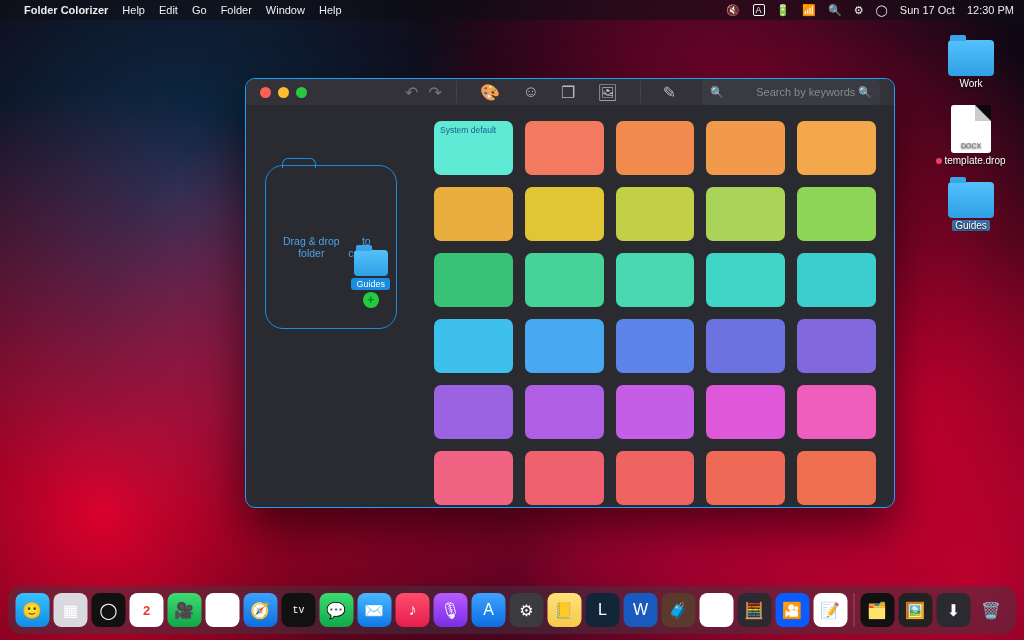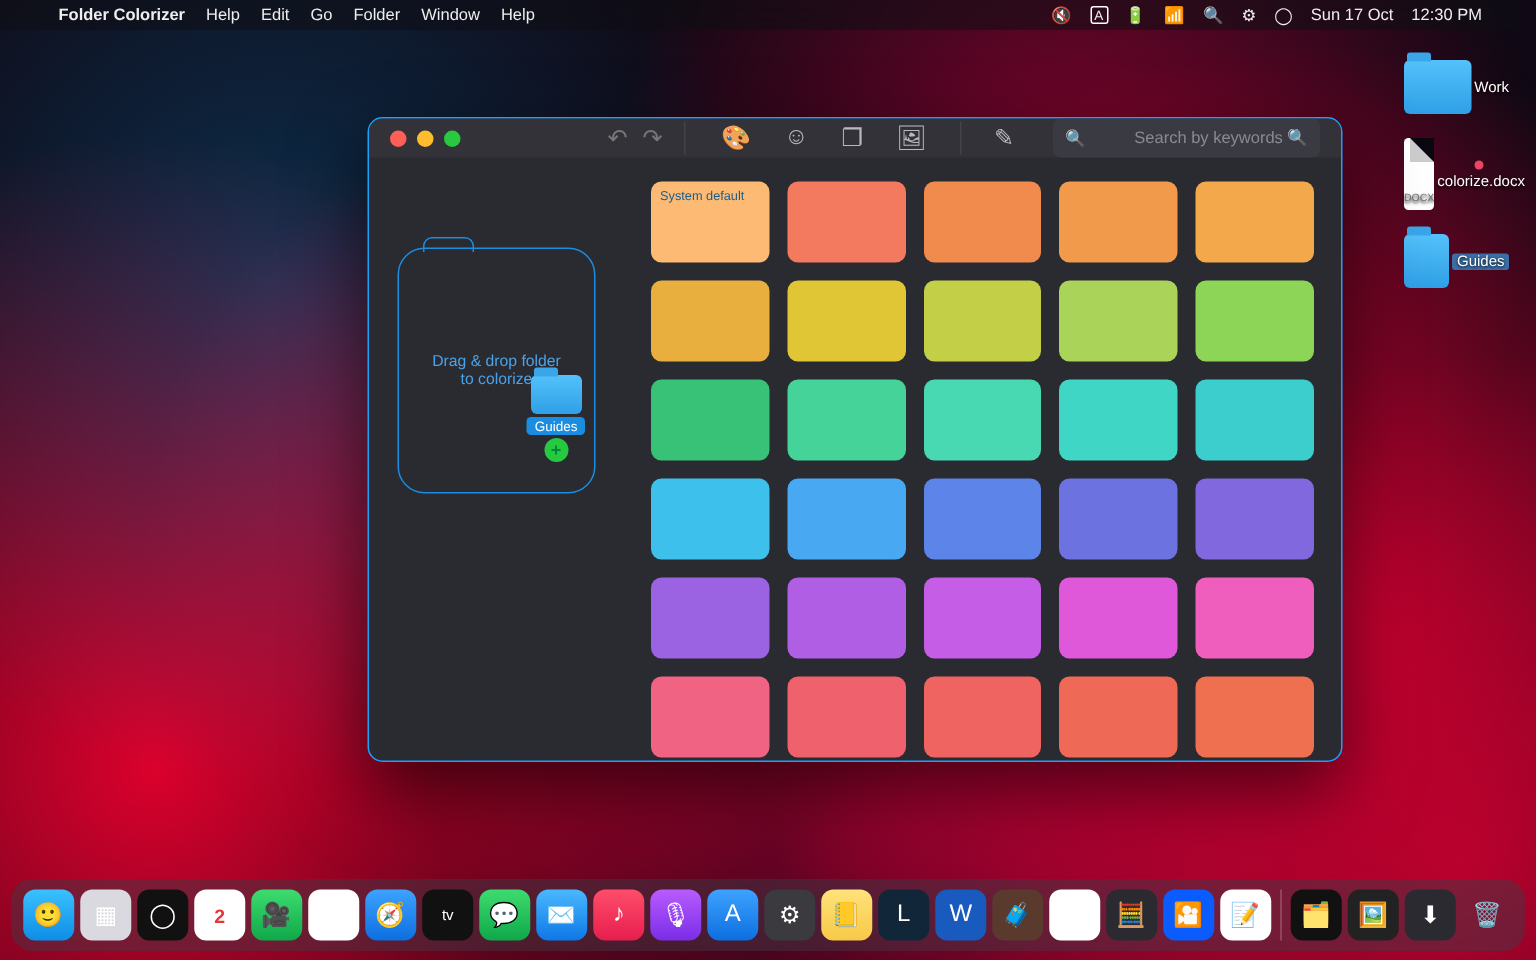--- a/index.html
+++ b/index.html
@@ -14,35 +14,35 @@
     radial-gradient(circle at 10% 80%, rgba(255,0,50,.85), transparent 40%),
     radial-gradient(circle at 35% 55%, rgba(180,0,40,.8), transparent 35%),
     radial-gradient(circle at 85% 65%, rgba(220,0,50,.85), transparent 40%),
     radial-gradient(circle at 95% 90%, rgba(200,0,50,.8), transparent 30%),
     radial-gradient(circle at 70% 20%, rgba(200,0,60,.6), transparent 35%),
     linear-gradient(#100814, #0a0510);
 }
 
 
 .menubar {
-  position: absolute; top: 0; left: 0; right: 11px; height: 20px;
+  position: absolute; top: 0; left: 0; right: 0; height: 20px;
   background: rgba(15,15,20,.55); backdrop-filter: blur(8px);
   display: flex; align-items: center; color: #eee; font-size: 11px;
-  padding: 0 25px; gap: 14px; z-index: 100;
+  padding: 0 10px; gap: 14px; z-index: 100;
 }
 .menubar .apple { font-size: 12px; }
 .menubar .spacer { flex: 1; }
 .menubar .right { display: flex; align-items: center; gap: 12px; }
 .menubar .right span { display:inline-flex; align-items:center; }
 .menubar .a-box{border:1px solid #fff;padding:0 2px;border-radius:2px;font-size:9px;line-height:10px;}
 .menubar b{font-weight:600;}
 
 
 .desktop-icons { position:absolute; top:40px; right:18px; width:70px; display:flex; flex-direction:column; gap:16px; z-index:5; }
-.d-icon { display:flex; flex-direction:row; align-items:center; gap:2px; color:#fff; font-size:10px; text-align:center; text-shadow:0 1px 2px #000; }
+.d-icon { display:flex; flex-direction:column; align-items:center; gap:2px; color:#fff; font-size:10px; text-align:center; text-shadow:0 1px 2px #000; }
 .d-icon.sel .lbl{background:#3a6ea5;padding:0 3px;border-radius:2px;}
 .folder-glyph{width:46px;height:36px;border-radius:4px;background:linear-gradient(#53c1fb,#2fa0e6);position:relative;}
 .folder-glyph:before{content:"";position:absolute;top:-5px;left:2px;width:16px;height:6px;border-radius:2px 2px 0 0;background:#3aa5e9;}
 .doc-glyph{width:40px;height:48px;border-radius:3px;background:#fff;display:flex;align-items:flex-end;justify-content:center;color:#777;font-size:7px;padding-bottom:4px;position:relative;}
 .doc-glyph:after{content:"";position:absolute;top:0;right:0;border-width:8px;border-style:solid;border-color:#0a0710 #0a0710 #ccc #ccc;}
 .status-dot{width:6px;height:6px;border-radius:50%;background:#e46;display:inline-block;margin-right:2px;vertical-align:middle;}
 
 
 .window{
   position:absolute; left:245px; top:78px; width:650px; height:430px;
@@ -56,21 +56,21 @@
 .titlebar .undo-redo{margin-left:90px;display:flex;gap:10px;color:#777;}
 .divider{width:1px;height:22px;background:#444;margin:0 6px;}
 .tool-icons{display:flex;gap:22px;align-items:center;color:#b8b8bf;margin-left:10px;}
 .tool-icons span{cursor:pointer;}
 .search{flex:1;margin-left:18px;background:#3a3a42;border-radius:5px;height:26px;display:flex;align-items:center;padding:0 8px;color:#8a8a92;font-size:11px;gap:5px;max-width:185px;}
 .search input{background:none;border:none;outline:none;color:#ccc;font-size:11px;width:100%;text-align:right;}
 .search input::placeholder{color:#8a8a92;}
 
 .body{flex:1;display:flex;}
 .sidebar{width:170px;display:flex;align-items:flex-start;justify-content:center;padding-top:60px;}
-.dropzone{width:132px;height:164px;border:1.5px solid #1b8de0;border-radius:18px;display:flex;flex-direction:column;align-items:center;justify-content:center;color:#4aa3e8;font-size:10.5px;text-align:center;position:relative;padding:10px;}
+.dropzone{width:132px;height:164px;border:1.5px solid #1b8de0;border-radius:18px;display:flex;flex-direction:row;align-items:center;justify-content:center;color:#4aa3e8;font-size:10.5px;text-align:center;position:relative;padding:10px;}
 .dropzone .tab{position:absolute;top:-8px;left:16px;width:34px;height:10px;border:1.5px solid #1b8de0;border-bottom:none;border-radius:6px 6px 0 0;}
 .drag-folder{position:absolute;right:6px;top:84px;display:flex;flex-direction:column;align-items:center;}
 .drag-folder .folder-glyph{width:34px;height:26px;}
 .drag-folder .badge{background:#1b8de0;color:#fff;font-size:9px;padding:1px 5px;border-radius:3px;margin-top:2px;}
 .drag-folder .plus{width:16px;height:16px;border-radius:50%;background:#26c940;color:#083;display:flex;align-items:center;justify-content:center;font-size:12px;font-weight:700;margin-top:2px;}
 
 .grid{flex:1;padding:16px 18px;display:grid;grid-template-columns:repeat(5,1fr);grid-auto-rows:54px;gap:12px;overflow:auto;align-content:start;}
 .swatch{border-radius:7px;position:relative;}
 .swatch .sl{position:absolute;top:4px;left:6px;font-size:8.5px;color:#1b5e8a;}
 
@@ -107,21 +107,21 @@
   </div>
 </div>
 
 <div class="desktop-icons">
   <div class="d-icon">
     <div class="folder-glyph"></div>
     <span class="lbl">Work</span>
   </div>
   <div class="d-icon">
     <div class="doc-glyph">DOCX</div>
-    <span class="lbl"><span class="status-dot"></span><span>colorize.docx</span></span>
+    <span class="lbl"><span class="status-dot"></span><span>template.drop</span></span>
   </div>
   <div class="d-icon sel">
     <div class="folder-glyph"></div>
     <span class="lbl">Guides</span>
   </div>
 </div>
 
 <div class="window">
   <div class="titlebar">
     <div class="lights">
@@ -154,21 +154,21 @@
         <span>Drag &amp; drop folder</span>
         <span>to colorize</span>
         <div class="drag-folder">
           <div class="folder-glyph"></div>
           <div class="badge">Guides</div>
           <div class="plus">+</div>
         </div>
       </div>
     </div>
     <div class="grid" id="grid">
-        <div class="swatch" style="background: #fdba74;">
+        <div class="swatch" style="background: #5eead4;">
           <span class="sl">System default</span>
         </div>
         <div class="swatch" style="background: rgb(243, 122, 94);"></div>
         <div class="swatch" style="background: rgb(240, 139, 77);"></div>
         <div class="swatch" style="background: rgb(241, 154, 75);"></div>
         <div class="swatch" style="background: rgb(244, 168, 76);"></div>
         <div class="swatch" style="background: rgb(233, 175, 62);"></div>
         <div class="swatch" style="background: rgb(224, 197, 53);"></div>
         <div class="swatch" style="background: rgb(195, 207, 70);"></div>
         <div class="swatch" style="background: rgb(169, 211, 89);"></div>
@@ -198,21 +198,21 @@
 </div>
 
 <div class="dock" id="dock">
     <div class="d" style="background: linear-gradient(rgb(58, 193, 255), rgb(13, 141, 230));">🙂</div>
     <div class="d" style="background: rgb(217, 217, 223);">▦</div>
     <div class="d" style="background: rgb(17, 17, 17);">◯</div>
     <div class="d" style="background: rgb(255, 255, 255); color: rgb(238, 51, 51); font-size: 13px; font-weight: 700;">2</div>
     <div class="d" style="background: linear-gradient(rgb(61, 220, 111), rgb(15, 168, 74));">🎥</div>
     <div class="d" style="background: rgb(255, 255, 255);">◎</div>
     <div class="d" style="background: linear-gradient(rgb(62, 162, 255), rgb(13, 111, 224));">🧭</div>
-    <div class="d" style="background: rgb(17, 17, 17); font-size: 10px;">tv</div>
+    <div class="d" style="background: rgb(17, 17, 17); font-size: 10px; font-family: Liberation Mono, monospace;">tv</div>
     <div class="d" style="background: linear-gradient(rgb(61, 220, 111), rgb(15, 168, 74));">💬</div>
     <div class="d" style="background: linear-gradient(rgb(74, 184, 255), rgb(13, 120, 230));">✉️</div>
     <div class="d" style="background: linear-gradient(rgb(255, 77, 107), rgb(230, 30, 77));">♪</div>
     <div class="d" style="background: linear-gradient(rgb(184, 92, 255), rgb(122, 45, 230));">🎙</div>
     <div class="d" style="background: linear-gradient(rgb(62, 162, 255), rgb(13, 111, 224));">A</div>
     <div class="d" style="background: rgb(58, 58, 63);">⚙</div>
     <div class="d" style="background: linear-gradient(rgb(255, 226, 122), rgb(247, 201, 72));">📒</div>
     <div class="d" style="background: rgb(18, 38, 58);">L</div>
     <div class="d" style="background: rgb(24, 90, 189);">W</div>
     <div class="d" style="background: rgb(91, 58, 46);">🧳</div>

